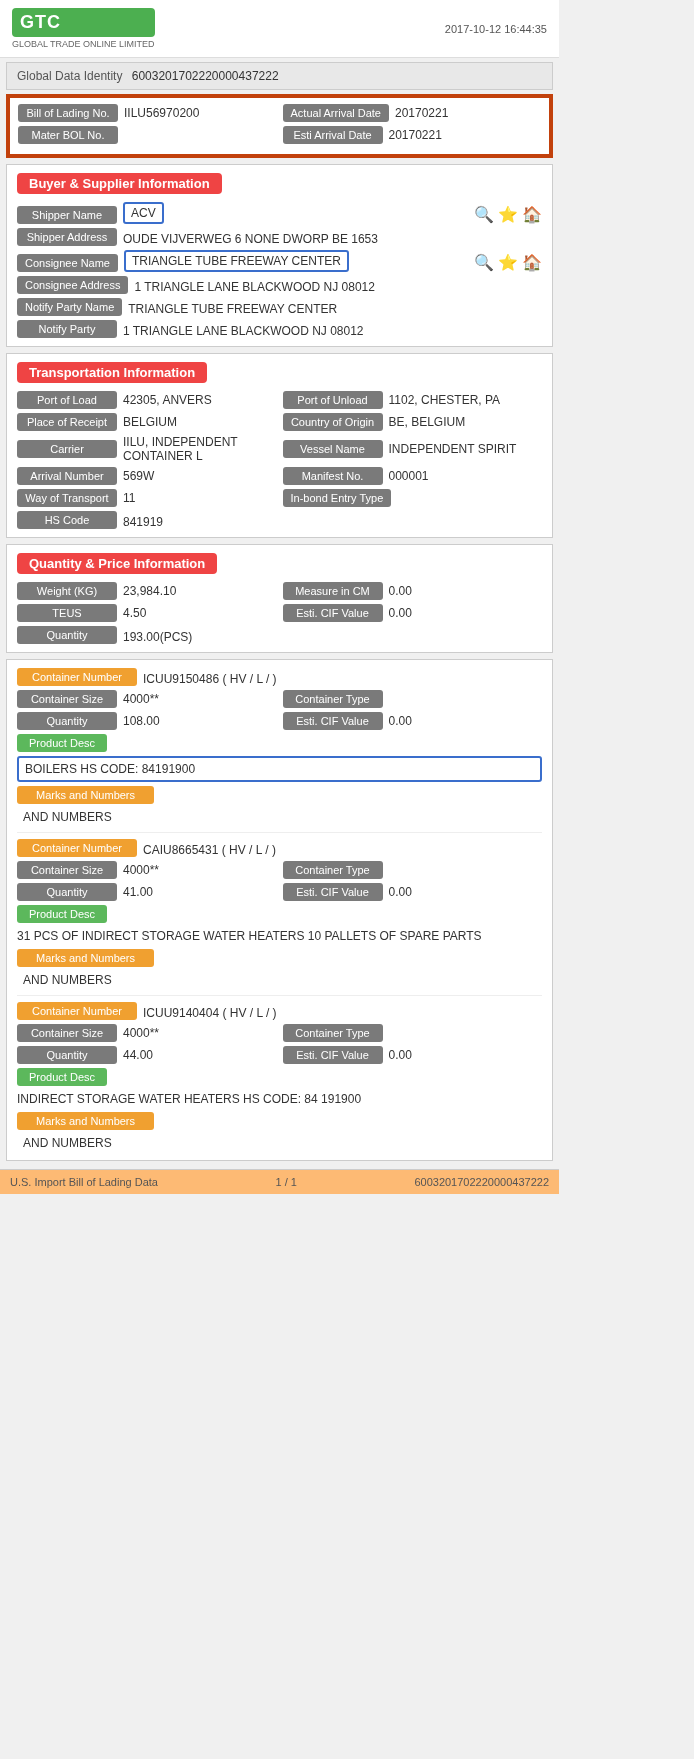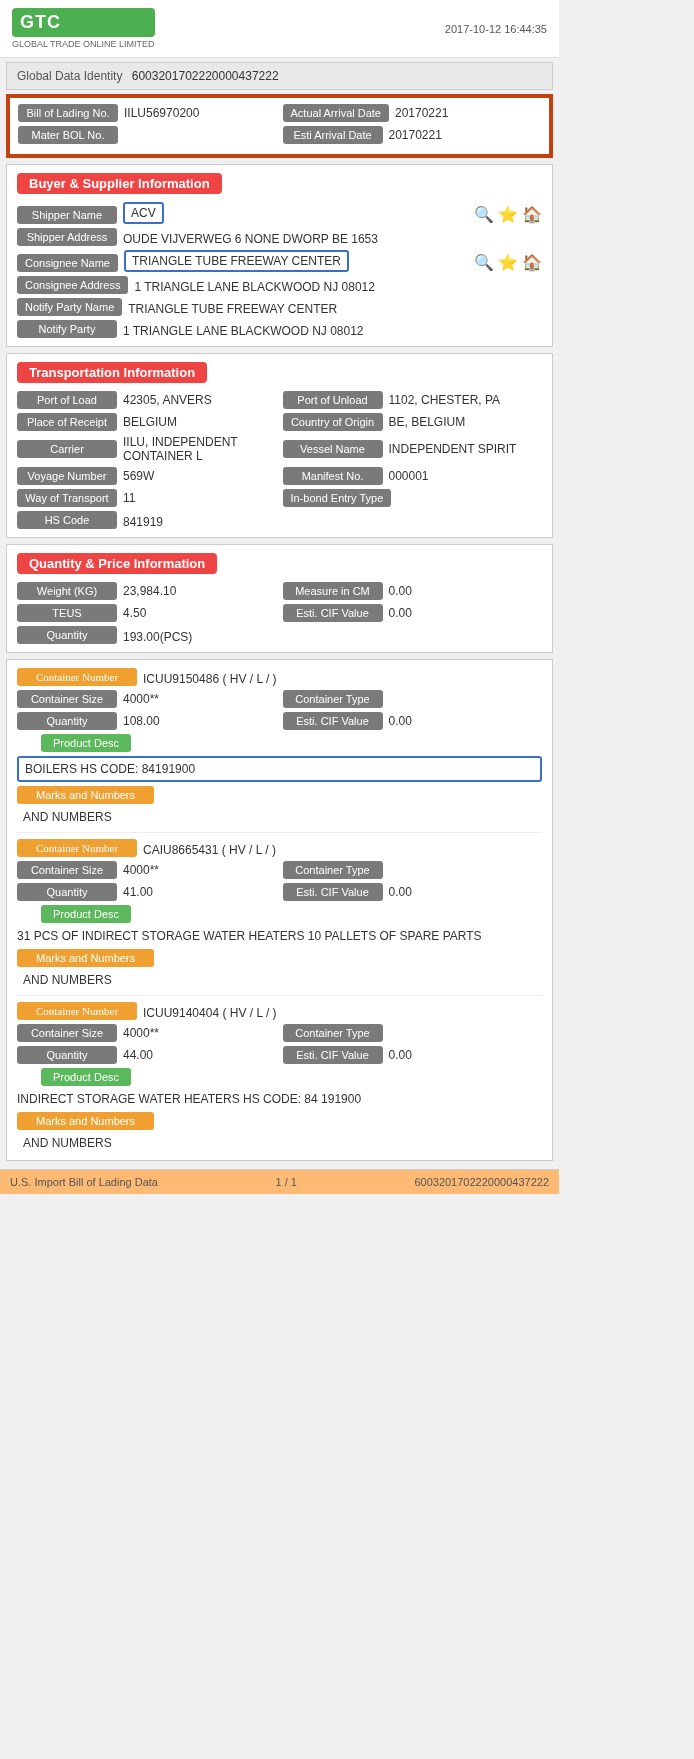--- a/index.html
+++ b/index.html
@@ -154,33 +154,31 @@
     
     .container-number-label {
       background: #f0a030;
       color: #fff;
       padding: 3px 8px;
       border-radius: 3px;
       font-size: 11px;
       min-width: 120px;
       text-align: center;
       white-space: nowrap;
-      font-family: Liberation Serif, serif;
     }
     .product-desc-label {
       background: #5cb85c;
       color: #fff;
       padding: 3px 8px;
       border-radius: 3px;
       font-size: 11px;
       min-width: 90px;
       text-align: center;
       display: inline-block;
       margin-bottom: 4px;
-      margin-left: 24px;
     }
     .marks-label {
       background: #f0a030;
       color: #fff;
       padding: 3px 19px;
       border-radius: 3px;
       font-size: 11px;
       display: inline-block;
       margin-bottom: 4px;
     }
@@ -330,21 +328,21 @@
         <span class="field-label">Carrier</span>
         <span class="field-value">IILU, INDEPENDENT CONTAINER L</span>
       </div>
       <div class="col-half">
         <span class="field-label">Vessel Name</span>
         <span class="field-value">INDEPENDENT SPIRIT</span>
       </div>
     </div>
     <div class="two-col-row">
       <div class="col-half">
-        <span class="field-label">Voyage Number</span>
+        <span class="field-label">Arrival Number</span>
         <span class="field-value">569W</span>
       </div>
       <div class="col-half">
         <span class="field-label">Manifest No.</span>
         <span class="field-value">000001</span>
       </div>
     </div>
     <div class="two-col-row">
       <div class="col-half">
         <span class="field-label">Way of Transport</span>

